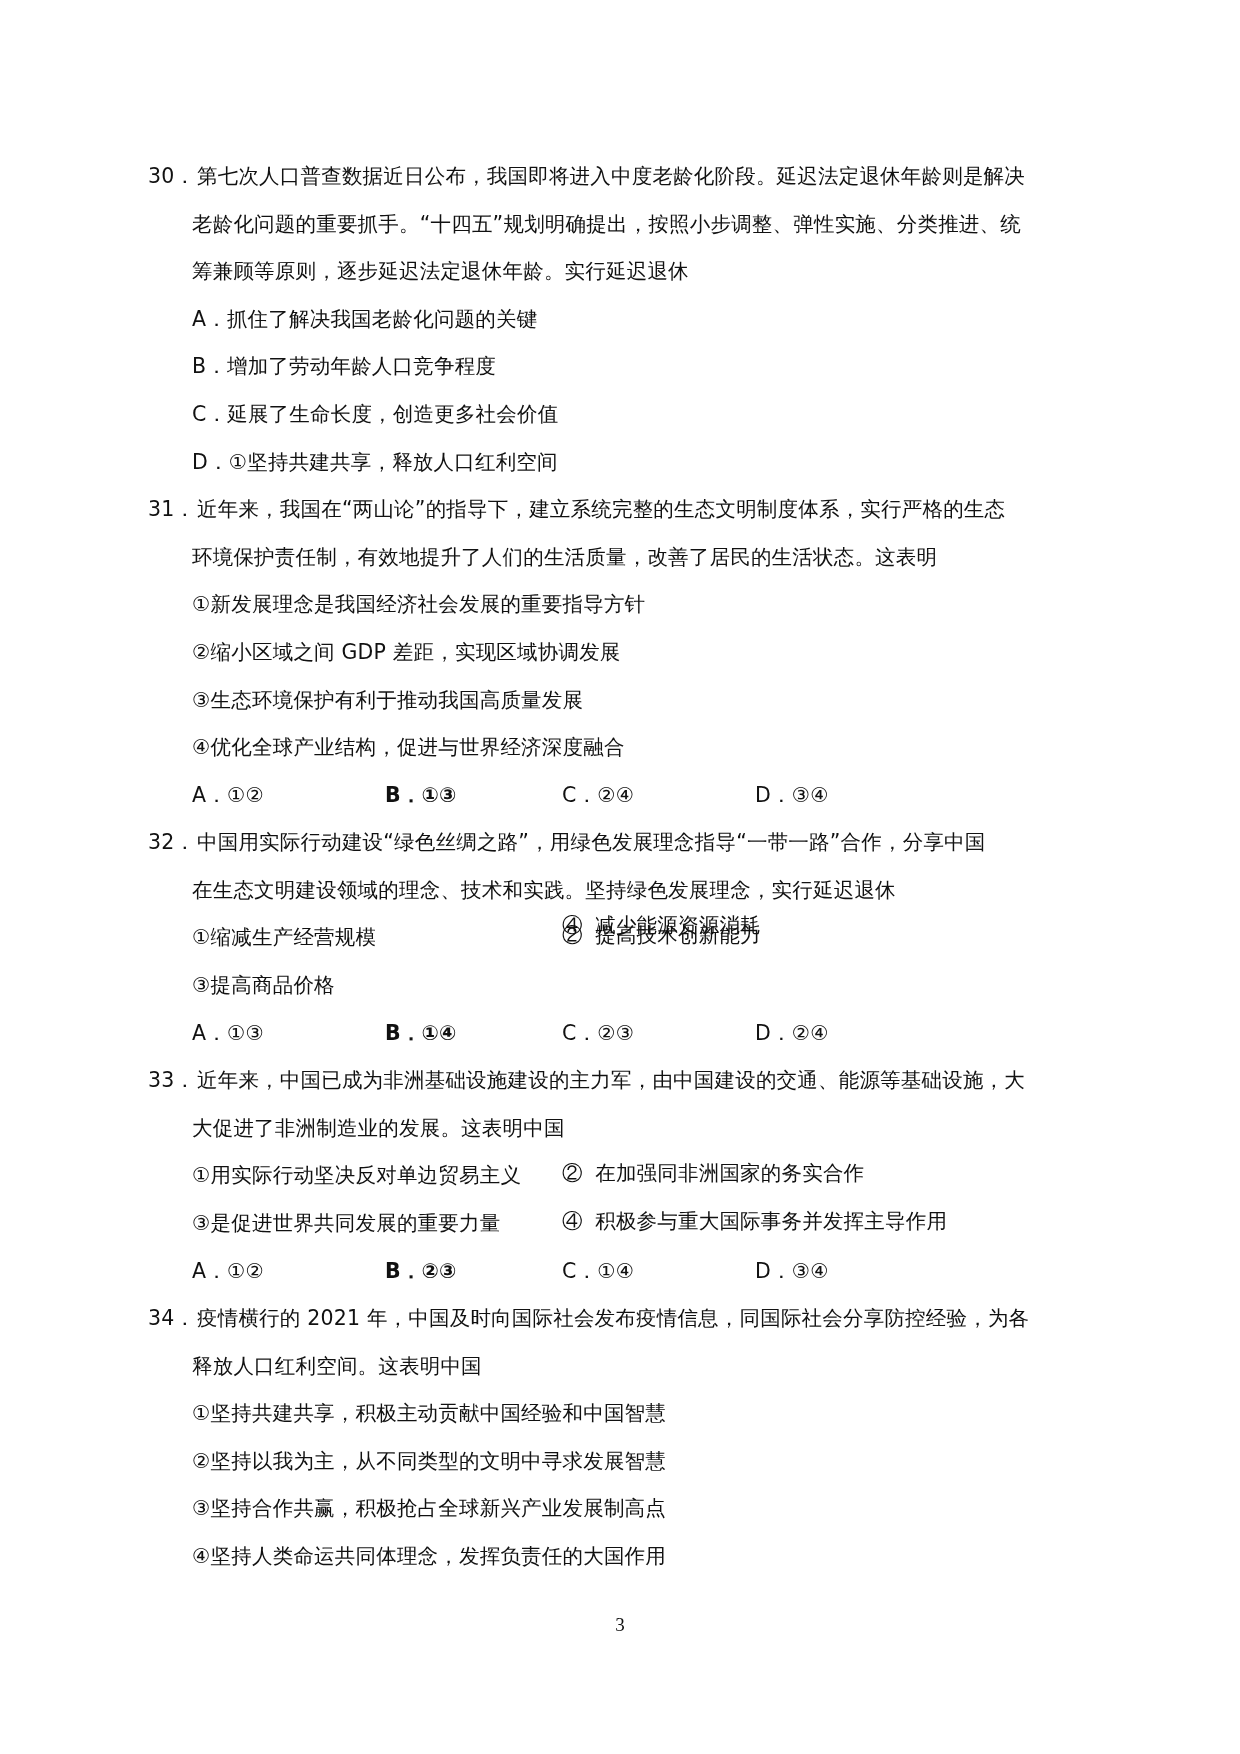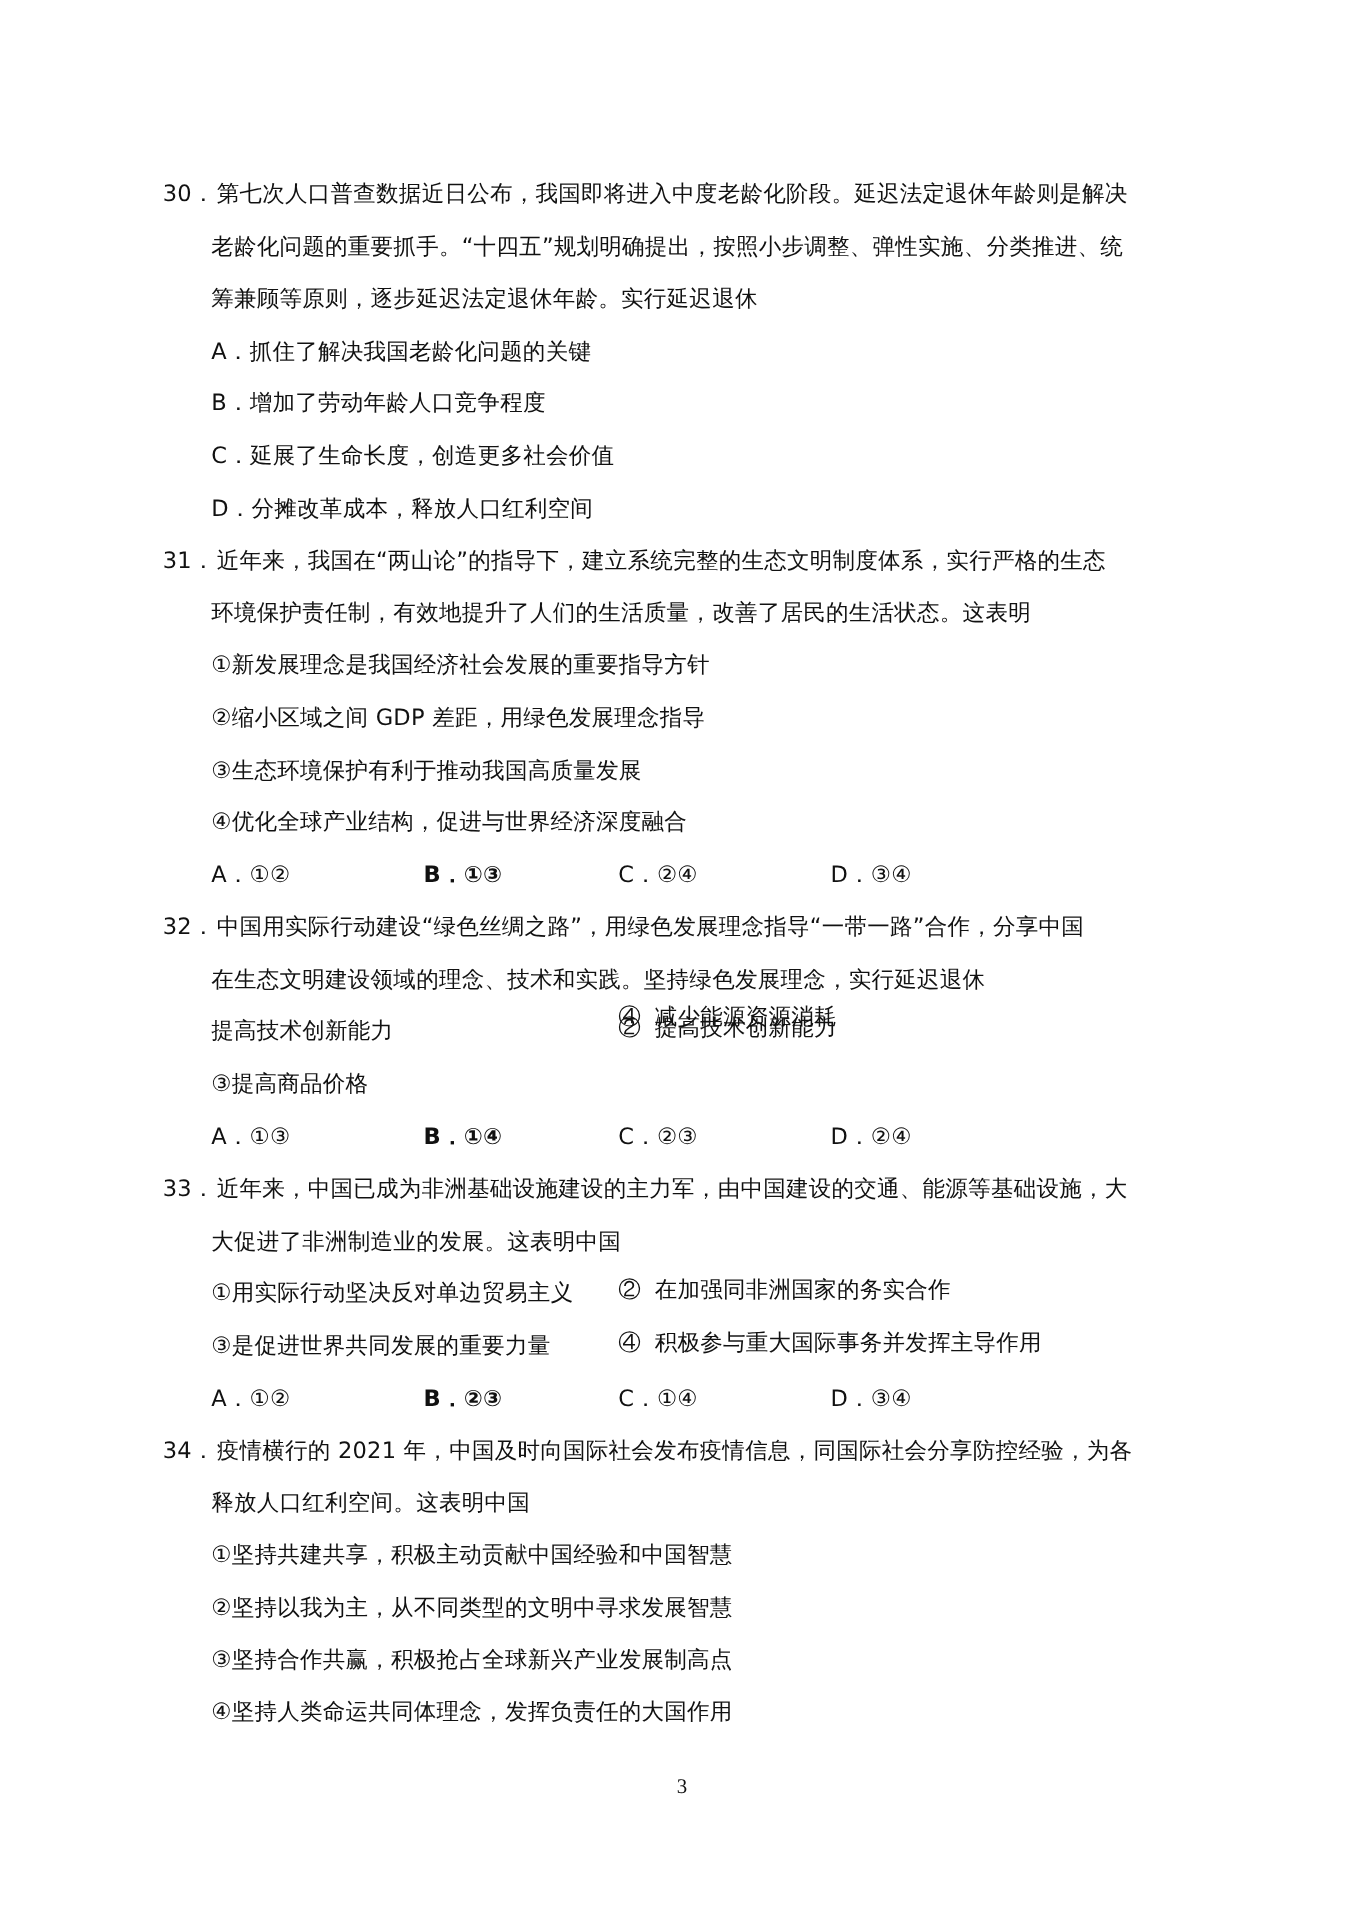--- a/index.html
+++ b/index.html
@@ -21,42 +21,42 @@
 <div class="page">
 
   <div>
     <span class="line qnum" style="top:162px">30．</span>
     <span class="line stem1" style="top:162px">第七次人口普查数据近日公布，我国即将进入中度老龄化阶段。延迟法定退休年龄则是解决</span>
     <span class="line ind" style="top:210px">老龄化问题的重要抓手。“十四五”规划明确提出，按照小步调整、弹性实施、分类推进、统</span>
     <span class="line ind" style="top:257px">筹兼顾等原则，逐步延迟法定退休年龄。实行延迟退休</span>
     <span class="line ind" style="top:305px">A．抓住了解决我国老龄化问题的关键</span>
     <span class="line ind" style="top:352px">B．增加了劳动年龄人口竞争程度</span>
     <span class="line ind" style="top:400px">C．延展了生命长度，创造更多社会价值</span>
-    <span class="line ind" style="top:448px">D．分摊改革成本，释放人口红利空间</span>
+    <span class="line ind" style="top:448px">D．①坚持共建共享，释放人口红利空间</span>
   </div>
 
   <div>
     <span class="line qnum" style="top:495px">31．</span>
     <span class="line stem1" style="top:495px">近年来，我国在“两山论”的指导下，建立系统完整的生态文明制度体系，实行严格的生态</span>
     <span class="line ind" style="top:543px">环境保护责任制，有效地提升了人们的生活质量，改善了居民的生活状态。这表明</span>
     <span class="line ind" style="top:590px">①新发展理念是我国经济社会发展的重要指导方针</span>
-    <span class="line ind" style="top:638px">②缩小区域之间 GDP 差距，用绿色发展理念指导</span>
+    <span class="line ind" style="top:638px">②缩小区域之间 GDP 差距，实现区域协调发展</span>
     <span class="line ind" style="top:686px">③生态环境保护有利于推动我国高质量发展</span>
     <span class="line ind" style="top:733px">④优化全球产业结构，促进与世界经济深度融合</span>
     <span class="line optA" style="top:781px">A．①②</span>
     <span class="line optB" style="top:781px">B．①③</span>
     <span class="line optC" style="top:781px">C．②④</span>
     <span class="line optD" style="top:781px">D．③④</span>
   </div>
 
   <div>
     <span class="line qnum" style="top:828px">32．</span>
     <span class="line stem1" style="top:828px">中国用实际行动建设“绿色丝绸之路”，用绿色发展理念指导“一带一路”合作，分享中国</span>
     <span class="line ind" style="top:876px">在生态文明建设领域的理念、技术和实践。坚持绿色发展理念，实行延迟退休</span>
-    <span class="line ind" style="top:923px">提高技术创新能力</span>
+    <span class="line ind" style="top:923px">①缩减生产经营规模</span>
     <span class="line col2" style="top:923px">② 提高技术创新能力</span>
     <span class="line ind" style="top:971px">③提高商品价格</span>
     <span class="line col2" style="top:913px">④ 减少能源资源消耗</span>
     <span class="line optA" style="top:1019px">A．①③</span>
     <span class="line optB" style="top:1019px">B．①④</span>
     <span class="line optC" style="top:1019px">C．②③</span>
     <span class="line optD" style="top:1019px">D．②④</span>
   </div>
 
   <div>

